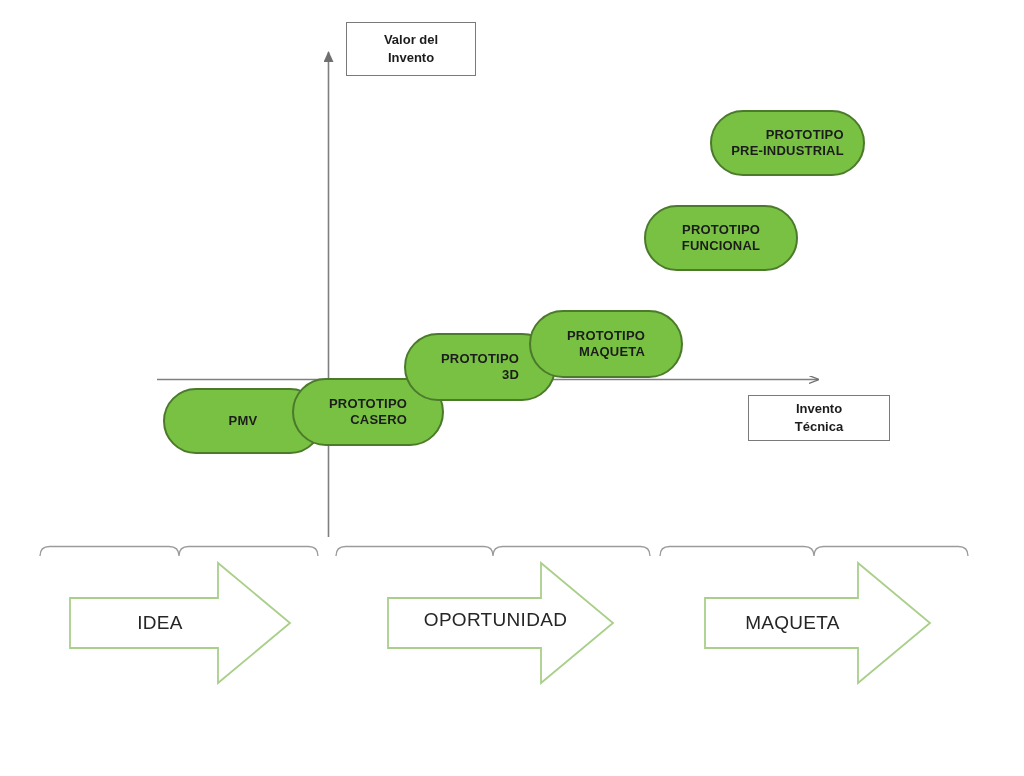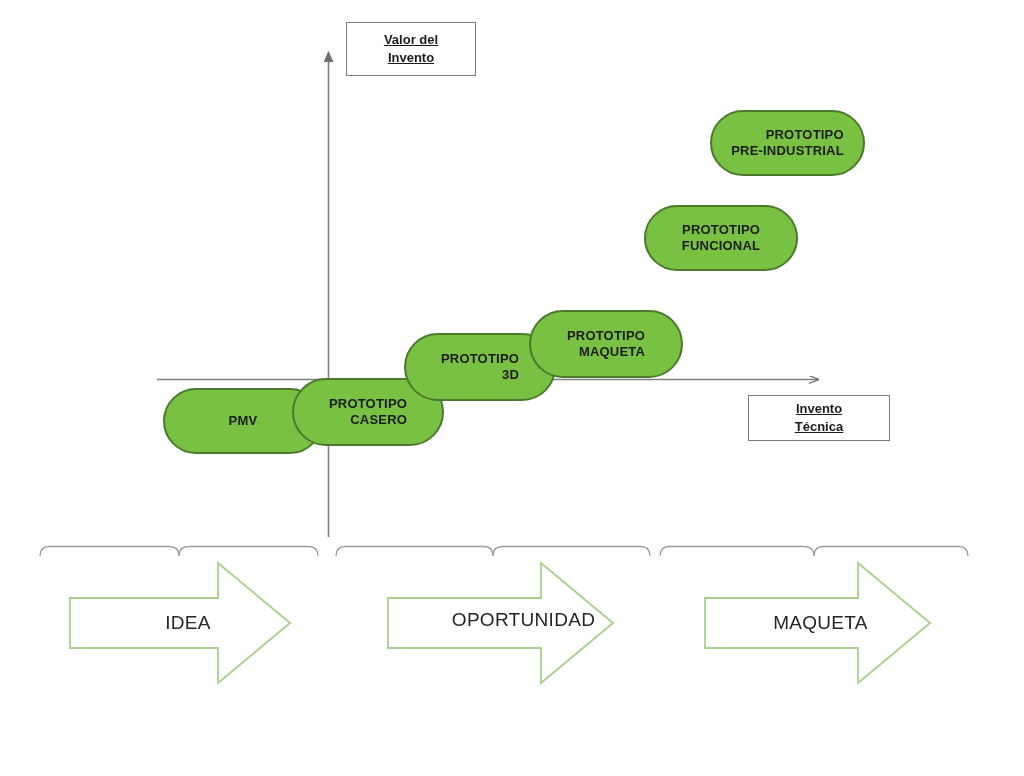--- a/index.html
+++ b/index.html
@@ -52,33 +52,31 @@
     border: 1px solid #7a7a7a;
     display: flex;
     align-items: center;
     justify-content: center;
     text-align: center;
     color: #1c1c1c;
     font-weight: bold;
     font-size: 13px;
     line-height: 1.35;
     white-space: pre-line;
-    text-decoration: underline;
   }
   .arrow-label {
     position: absolute;
     display: flex;
     align-items: center;
     justify-content: center;
     text-align: right;
     color: #262626;
     font-size: 19px;
     letter-spacing: 0.3px;
     white-space: nowrap;
-    padding-left: 28px;
   }
 </style>
 </head>
 <body>
 
 <div id="canvas">
 
   <svg id="svg-layer" viewBox="0 0 1024 776">
     <defs>
       <marker id="axis-arrow" markerWidth="10" markerHeight="8" refX="9" refY="4" orient="auto" markerUnits="userSpaceOnUse">

